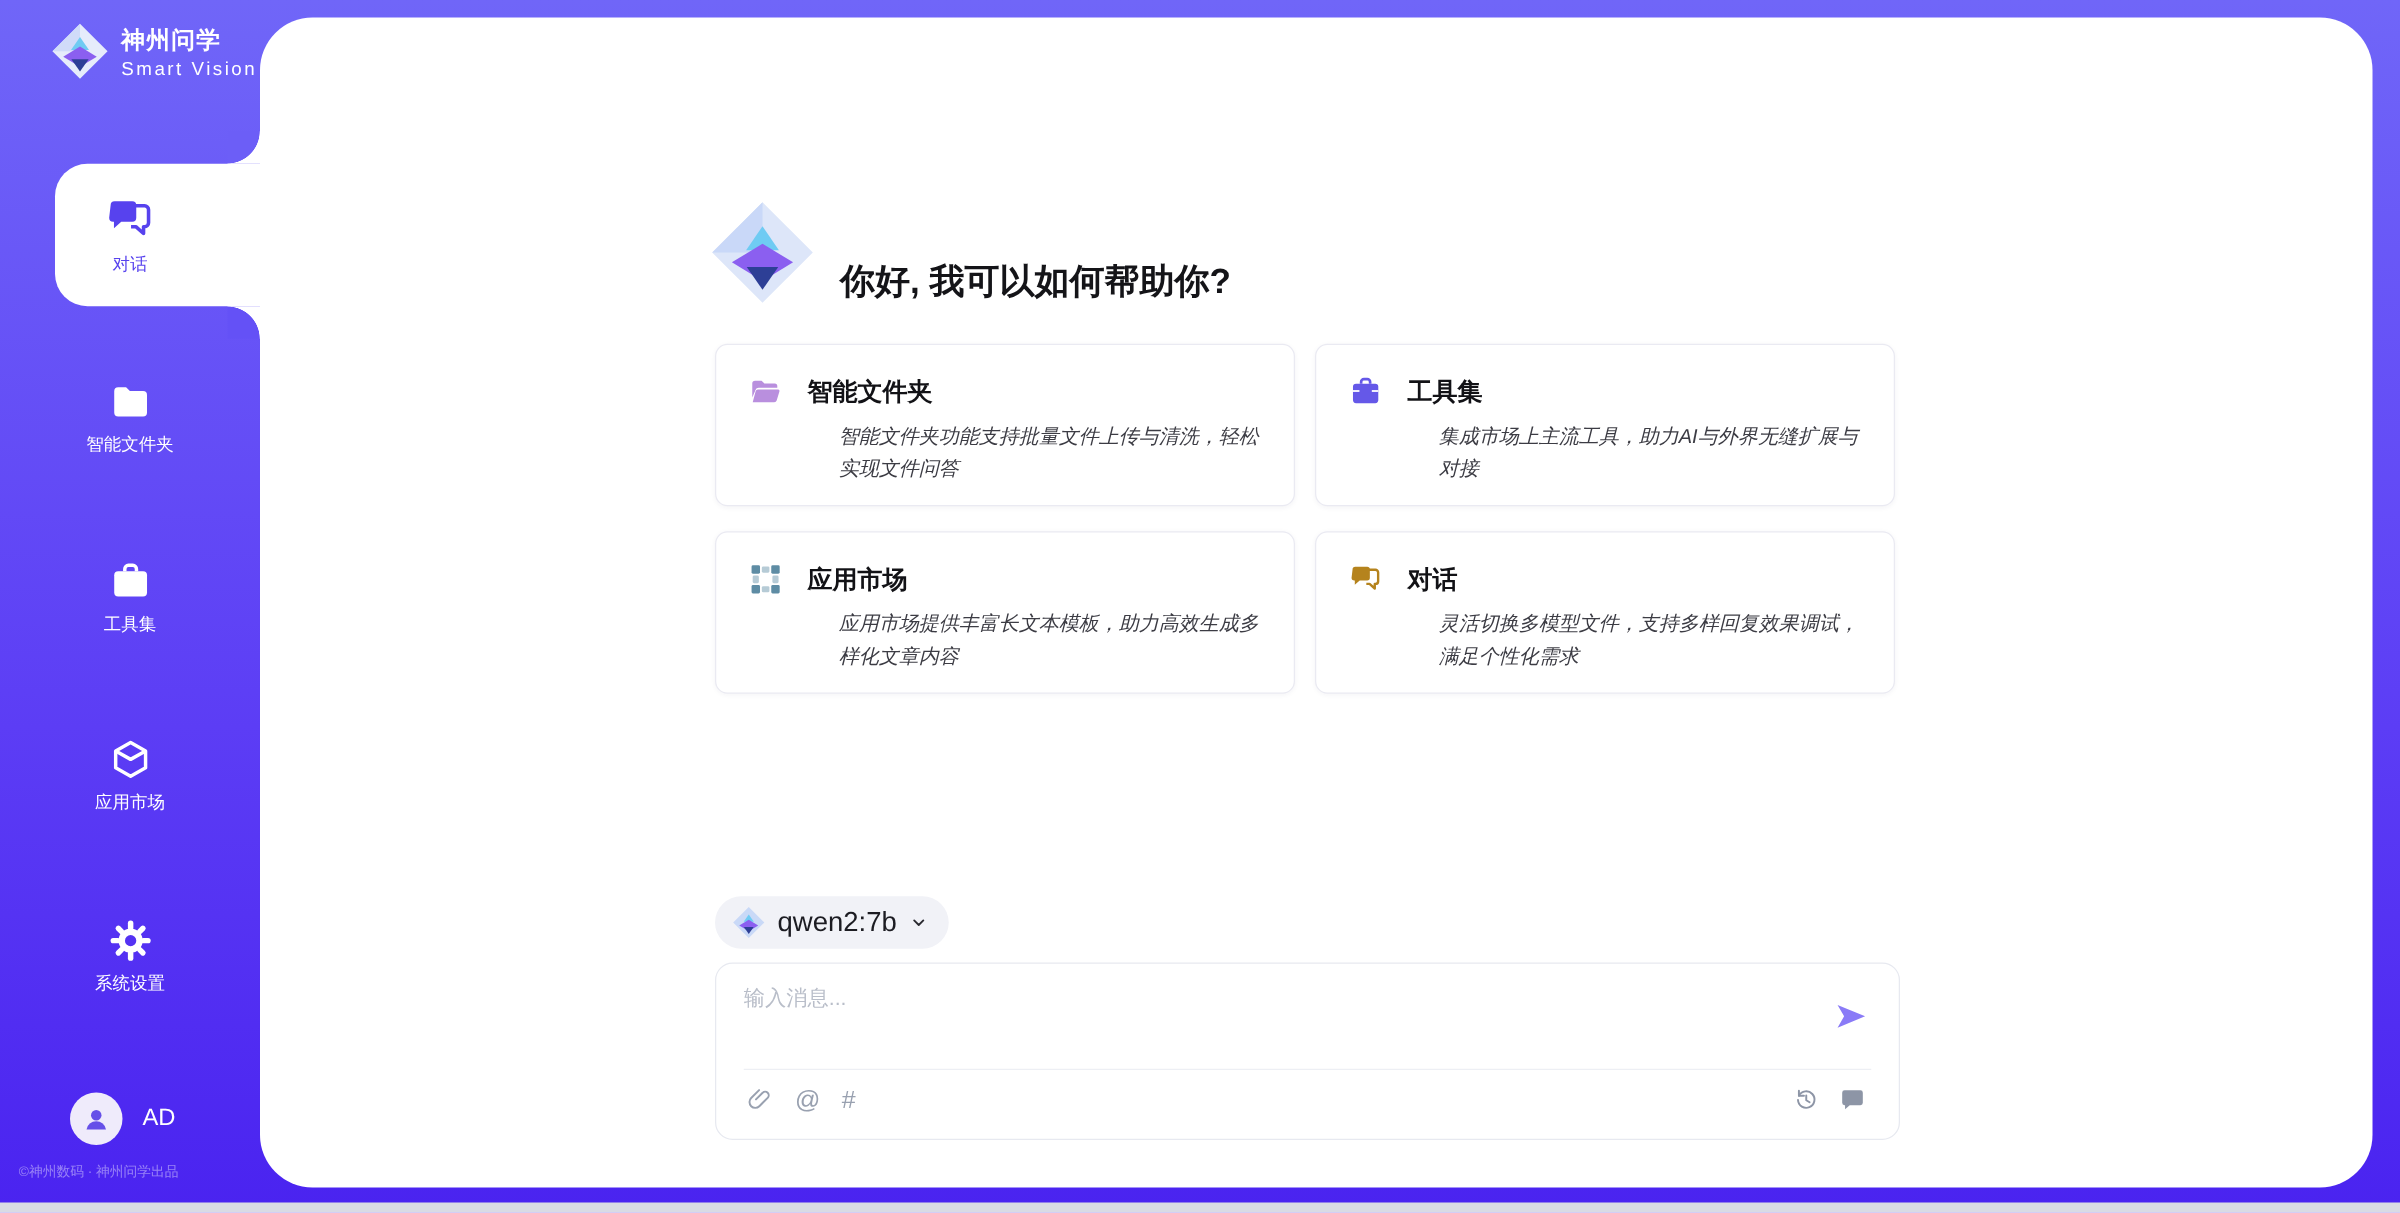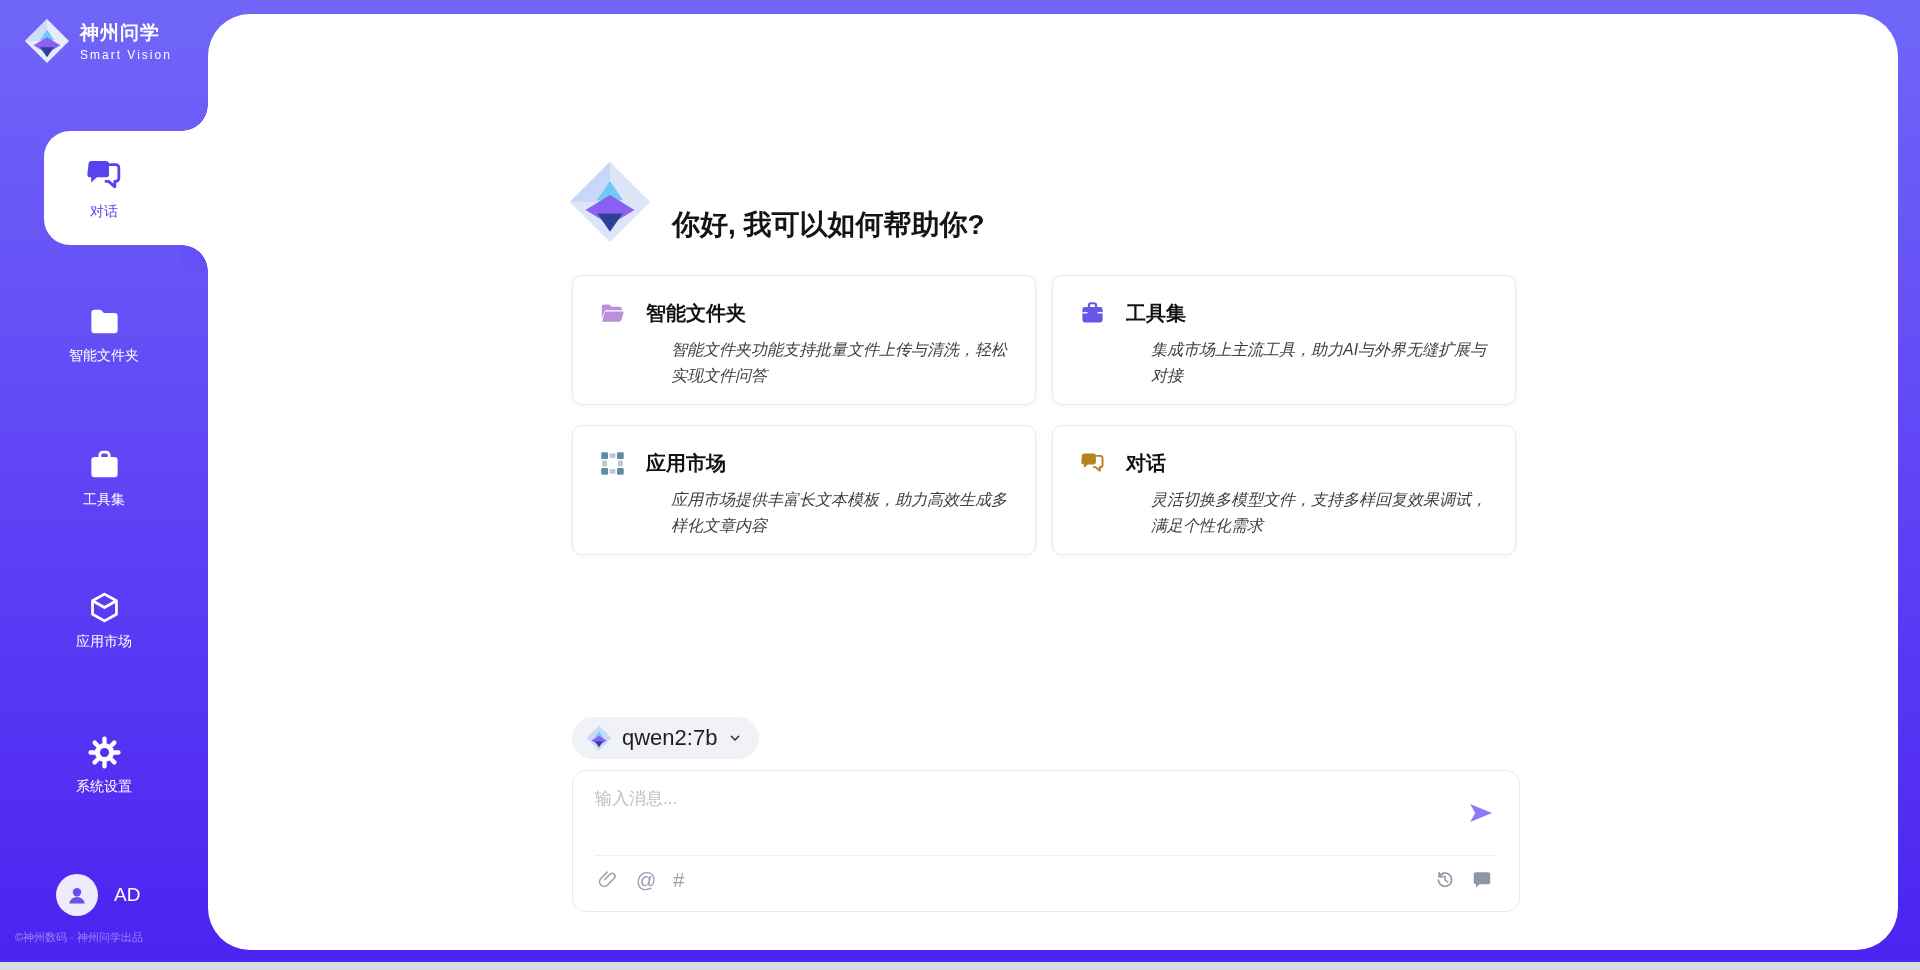--- a/index.html
+++ b/index.html
@@ -3,24 +3,24 @@
 <meta charset="utf-8">
 <style>
   * { margin:0; padding:0; box-sizing:border-box; }
   html,body { width:1920px; height:970px; overflow:hidden; }
   body { font-family:"Liberation Sans","DejaVu Sans",sans-serif; }
   .app { position:relative; width:1920px; height:970px;
          background:linear-gradient(180deg,#7066F8 0%,#5C3DF5 60%,#4A23F0 100%); }
 
   
   .sidebar { position:absolute; left:0; top:0; width:208px; height:970px; z-index:2; }
-  .logo-row { position:absolute; left:24px; top:18px; display:flex; align-items:center; gap:10px; }
+  .logo-row { position:absolute; left:41px; top:18px; display:flex; align-items:center; gap:10px; }
   .logo-row svg { width:46px; height:46px; }
   .logo-title { color:#fff; font-size:19px; font-weight:700; letter-spacing:1px; }
-  .logo-sub   { color:#fff; font-size:12px; letter-spacing:2px; margin-top:2px; }
+  .logo-sub   { color:#fff; font-size:15px; letter-spacing:2px; margin-top:2px; }
 
   .tab { position:absolute; left:44px; top:131px; width:164px; height:114px;
          background:#fff; border-radius:26px 0 0 26px; display:flex; flex-direction:column;
          align-items:center; justify-content:center; gap:7px; padding-right:44px; cursor:pointer; }
   .tab::before { content:""; position:absolute; right:0; top:-26px; width:26px; height:26px;
          background:radial-gradient(circle 26px at 0 0,#6C5EF7 98%,#fff 100%); }
   .tab::after  { content:""; position:absolute; right:0; bottom:-26px; width:26px; height:26px;
          background:radial-gradient(circle 26px at 0 100%,#6451F6 98%,#fff 100%); }
   .tab svg { width:40px; height:40px; color:#5742EE; }
   .tab .nav-label { color:#5742EE; }

